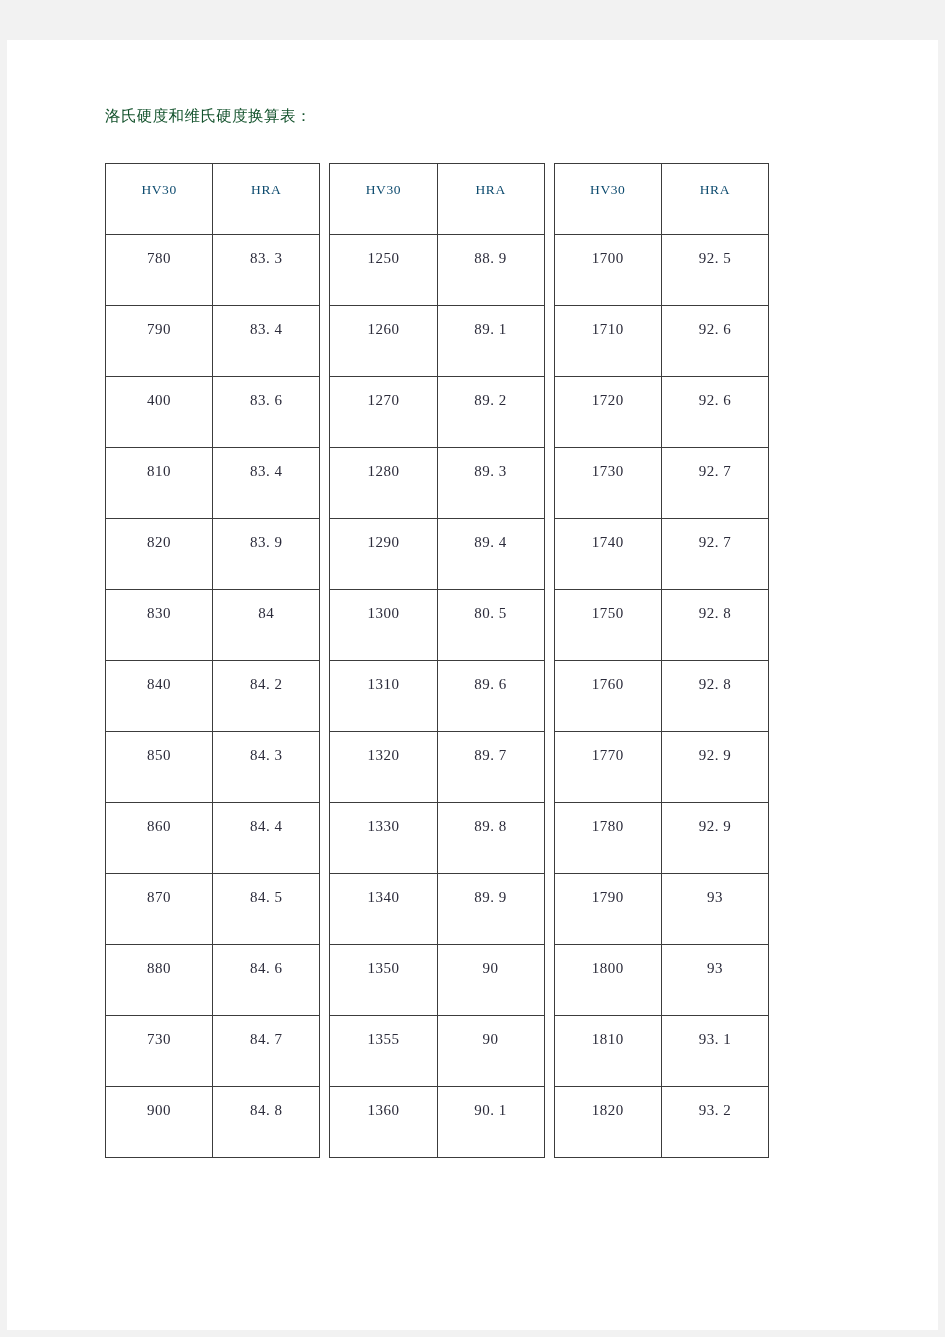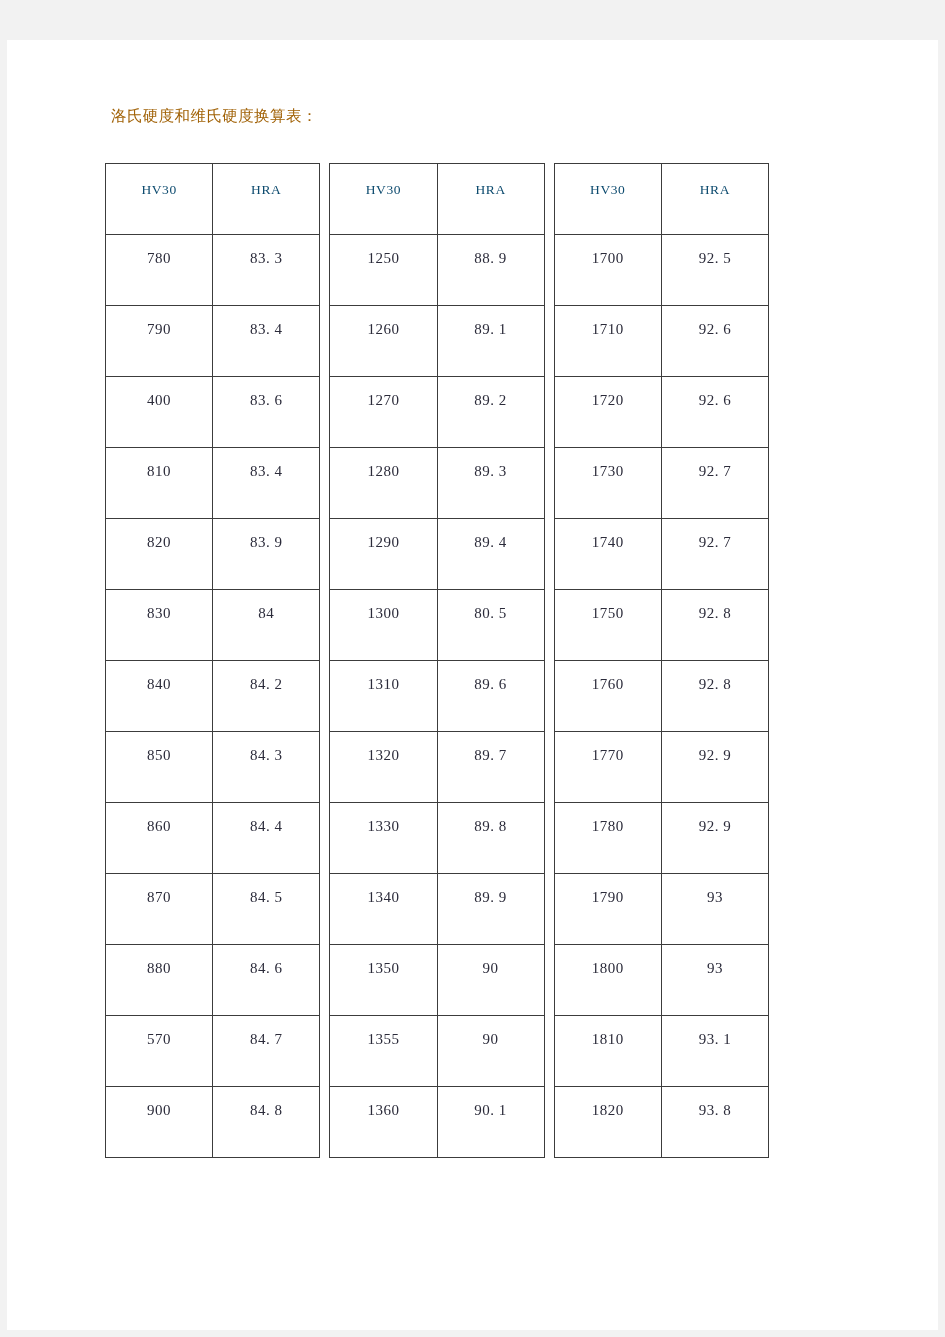--- a/index.html
+++ b/index.html
@@ -21,26 +21,26 @@
     top: 40px;
     width: 931px;
     height: 1290px;
     background: #ffffff;
     box-sizing: border-box;
   }
 
   
   .doc-title {
     position: absolute;
-    left: 104px;
+    left: 98px;
     top: 66px;
     font-family: Liberation Serif, serif;
     font-size: 15.5px;
     line-height: 20px;
-    color: #a16207;
+    color: #14532d;
     white-space: nowrap;
     letter-spacing: 0.4px;
   }
 
   
   .table-area {
     position: absolute;
     left: 98px;
     top: 123px;
     width: 664px;
@@ -194,21 +194,21 @@
             <tr>
               <td>
                 <span class="cell-inner">880</span>
               </td>
               <td>
                 <span class="cell-inner">84. 6</span>
               </td>
             </tr>
             <tr>
               <td>
-                <span class="cell-inner">570</span>
+                <span class="cell-inner">730</span>
               </td>
               <td>
                 <span class="cell-inner">84. 7</span>
               </td>
             </tr>
             <tr>
               <td>
                 <span class="cell-inner">900</span>
               </td>
               <td>
@@ -447,21 +447,21 @@
               </td>
               <td>
                 <span class="cell-inner">93. 1</span>
               </td>
             </tr>
             <tr>
               <td>
                 <span class="cell-inner">1820</span>
               </td>
               <td>
-                <span class="cell-inner">93. 8</span>
+                <span class="cell-inner">93. 2</span>
               </td>
             </tr>
           </tbody>
         </table>
       </div>
     </div>
 
 </div>
 
 </body></html>

